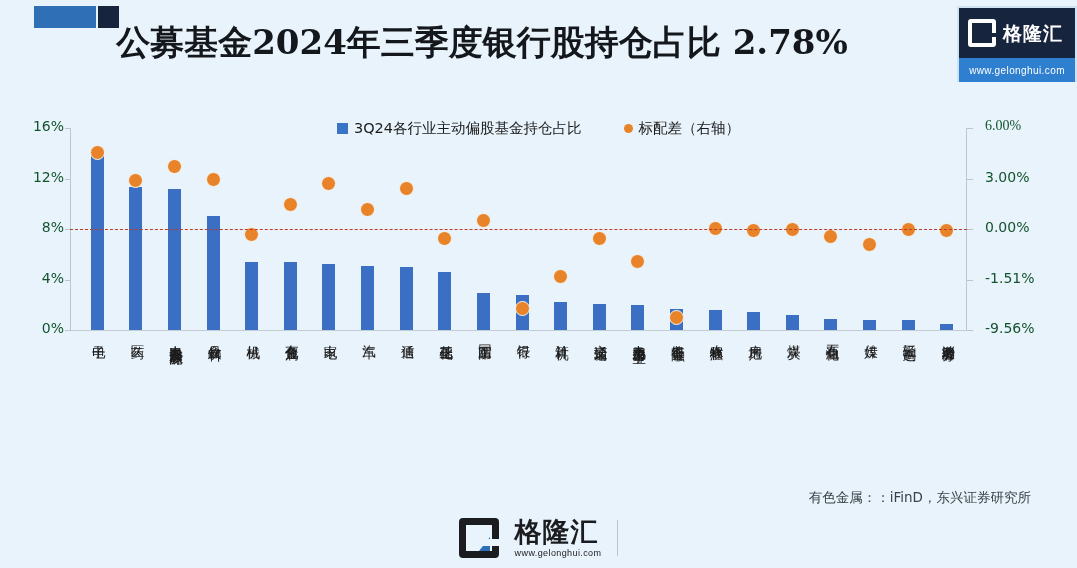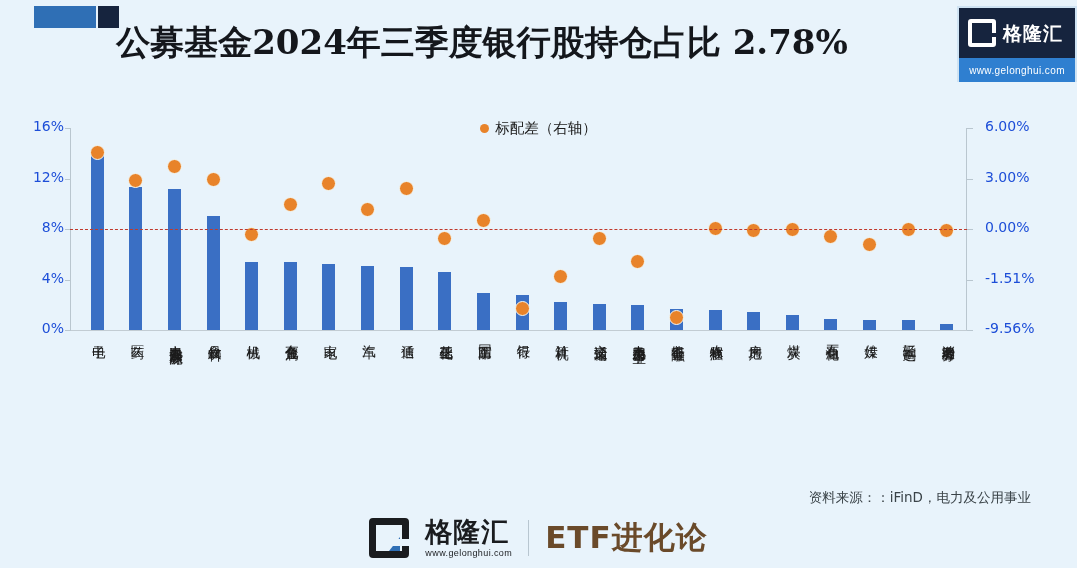--- a/index.html
+++ b/index.html
@@ -49,21 +49,21 @@
     font-family:"DejaVu Sans","Liberation Sans",sans-serif;white-space:nowrap;}
   .legend .sw-bar{width:11px;height:11px;background:#3a74c4;display:inline-block;}
   .legend .sw-dot{width:9px;height:9px;border-radius:50%;background:#e8832a;display:inline-block;}
 
   
   .plot{position:absolute;left:78px;top:128px;width:888px;height:202px;}
   .axis-left{position:absolute;left:70px;top:128px;width:1px;height:203px;background:#b9c6cf;}
   .axis-right{position:absolute;left:966px;top:128px;width:1px;height:203px;background:#b9c6cf;}
   .baseline{position:absolute;left:70px;top:330px;width:897px;height:1px;background:#c2ccd3;}
 
-  .ytick{position:absolute;font-size:14px;color:#1d4ed8;
+  .ytick{position:absolute;font-size:14px;color:#14532d;
     font-family:"DejaVu Sans","Liberation Sans",sans-serif;white-space:nowrap;}
   .ytick-mark{position:absolute;width:6px;height:1px;background:#b9c6cf;}
 
   .zeroline{position:absolute;left:70px;width:897px;height:0;
     border-top:1.4px dashed #c0392b;}
 
   .bar{position:absolute;bottom:0;background:#3a6fc4;width:13px;}
   .dot{position:absolute;width:15px;height:15px;border-radius:50%;
     background:#e8832a;border:1.5px solid #f3f7f2;box-sizing:border-box;}
 
@@ -104,20 +104,24 @@
     <div class="bl-top">
       <div class="bl-g"></div>
       <div class="bl-name">格隆汇</div>
     </div>
     <div class="bl-url">www.gelonghui.com</div>
   </div>
 </div>
 
 <div class="legend">
   <div class="item">
+    <span class="sw-bar"></span>
+    <span>3Q24各行业主动偏股基金持仓占比</span>
+  </div>
+  <div class="item">
     <span class="sw-dot"></span>
     <span>标配差（右轴）</span>
   </div>
 </div>
 
 <div class="axis-left"></div>
 <div class="axis-right"></div>
 <div class="baseline"></div>
 <div id="yticks-left">
     <div class="ytick" style="left: 20px; top: 320px; width: 44px; text-align: right;">0%</div>
@@ -133,21 +137,21 @@
   </div>
 <div id="yticks-right">
     <div class="ytick" style="left: 985px; top: 320px;">-9.56%</div>
     <div class="ytick-mark" style="position: absolute; left: 967px; top: 330px;"></div>
     <div class="ytick" style="left: 985px; top: 269.5px;">-1.51%</div>
     <div class="ytick-mark" style="position: absolute; left: 967px; top: 279.5px;"></div>
     <div class="ytick" style="left: 985px; top: 219px;">0.00%</div>
     <div class="ytick-mark" style="position: absolute; left: 967px; top: 229px;"></div>
     <div class="ytick" style="left: 985px; top: 168.5px;">3.00%</div>
     <div class="ytick-mark" style="position: absolute; left: 967px; top: 178.5px;"></div>
-    <div class="ytick" style="left: 985px; top: 118px;">6.00%</div>
+    <div class="ytick" style="left: 985px; top: 118px; font-family: Liberation Serif, serif;">6.00%</div>
     <div class="ytick-mark" style="position: absolute; left: 967px; top: 128px;"></div>
   </div>
 <div class="plot" id="plot">
     <div class="bar" title="电子: 14.3%" style="left: 12.8043px; height: 180.537px; background: rgb(58, 111, 196);"></div>
     <div class="bar" title="医药: 11.3%" style="left: 51.413px; height: 142.662px; background: rgb(58, 111, 196);"></div>
     <div class="bar" title="电力设备及新能源: 11.2%" style="left: 90.0217px; height: 141.4px; background: rgb(58, 111, 196);"></div>
     <div class="bar" title="食品饮料: 9%" style="left: 128.63px; height: 113.625px; background: rgb(58, 111, 196);"></div>
     <div class="bar" title="机械: 5.4%" style="left: 167.239px; height: 68.175px; background: rgb(58, 111, 196);"></div>
     <div class="bar" title="有色金属: 5.4%" style="left: 205.848px; height: 68.175px; background: rgb(58, 111, 196);"></div>
     <div class="bar" title="家电: 5.2%" style="left: 244.457px; height: 65.65px; background: rgb(58, 111, 196);"></div>
@@ -210,24 +214,23 @@
     <div class="cat" style="left: 591.435px;">非银行金融</div>
     <div class="cat" style="left: 630.043px;">农林牧渔</div>
     <div class="cat" style="left: 668.652px;">房地产</div>
     <div class="cat" style="left: 707.261px;">煤炭</div>
     <div class="cat" style="left: 745.87px;">石油石化</div>
     <div class="cat" style="left: 784.478px;">传媒</div>
     <div class="cat" style="left: 823.087px;">轻工制造</div>
     <div class="cat" style="left: 861.696px;">消费者服务</div>
   </div>
 
-<div class="source">资料来源：：iFinD，电力及公用事业</div>
+<div class="source">有色金属：：iFinD，东兴证券研究所</div>
 <div class="footbar">
   <div class="fl-g"></div>
   <div class="fl-text">
     <div class="fl-name">格隆汇</div>
     <div class="fl-url">www.gelonghui.com</div>
   </div>
   <div class="fdiv"></div>
-  <div class="fl-etf">ETF进化论</div>
 </div>
 
 <div class="zeroline" style="top: 229px; border-top-color: rgb(192, 57, 43);"></div>
 
 </body></html>

